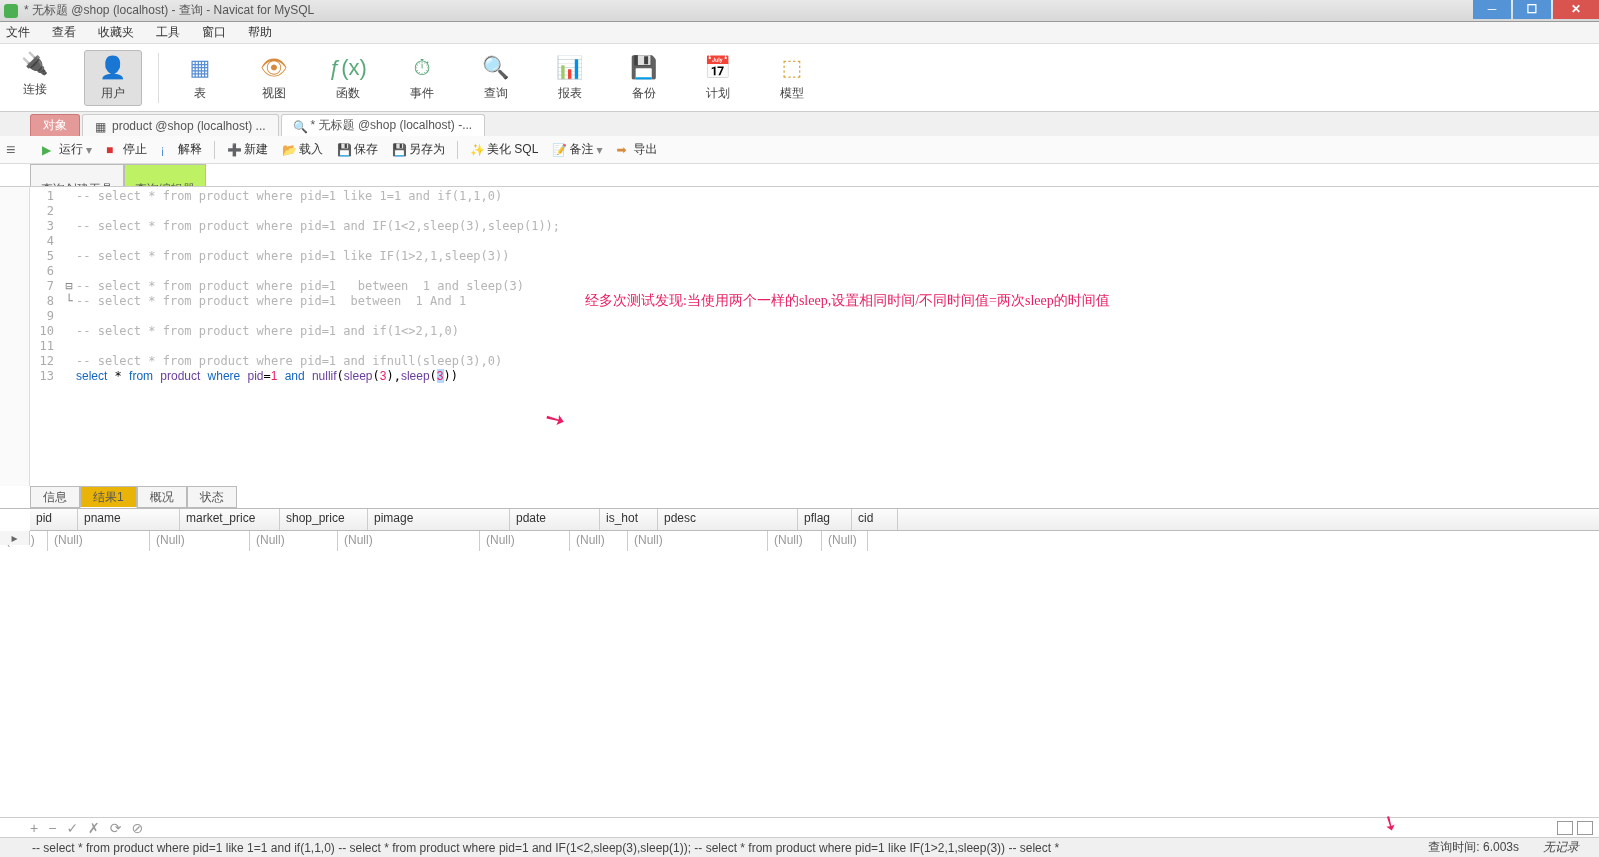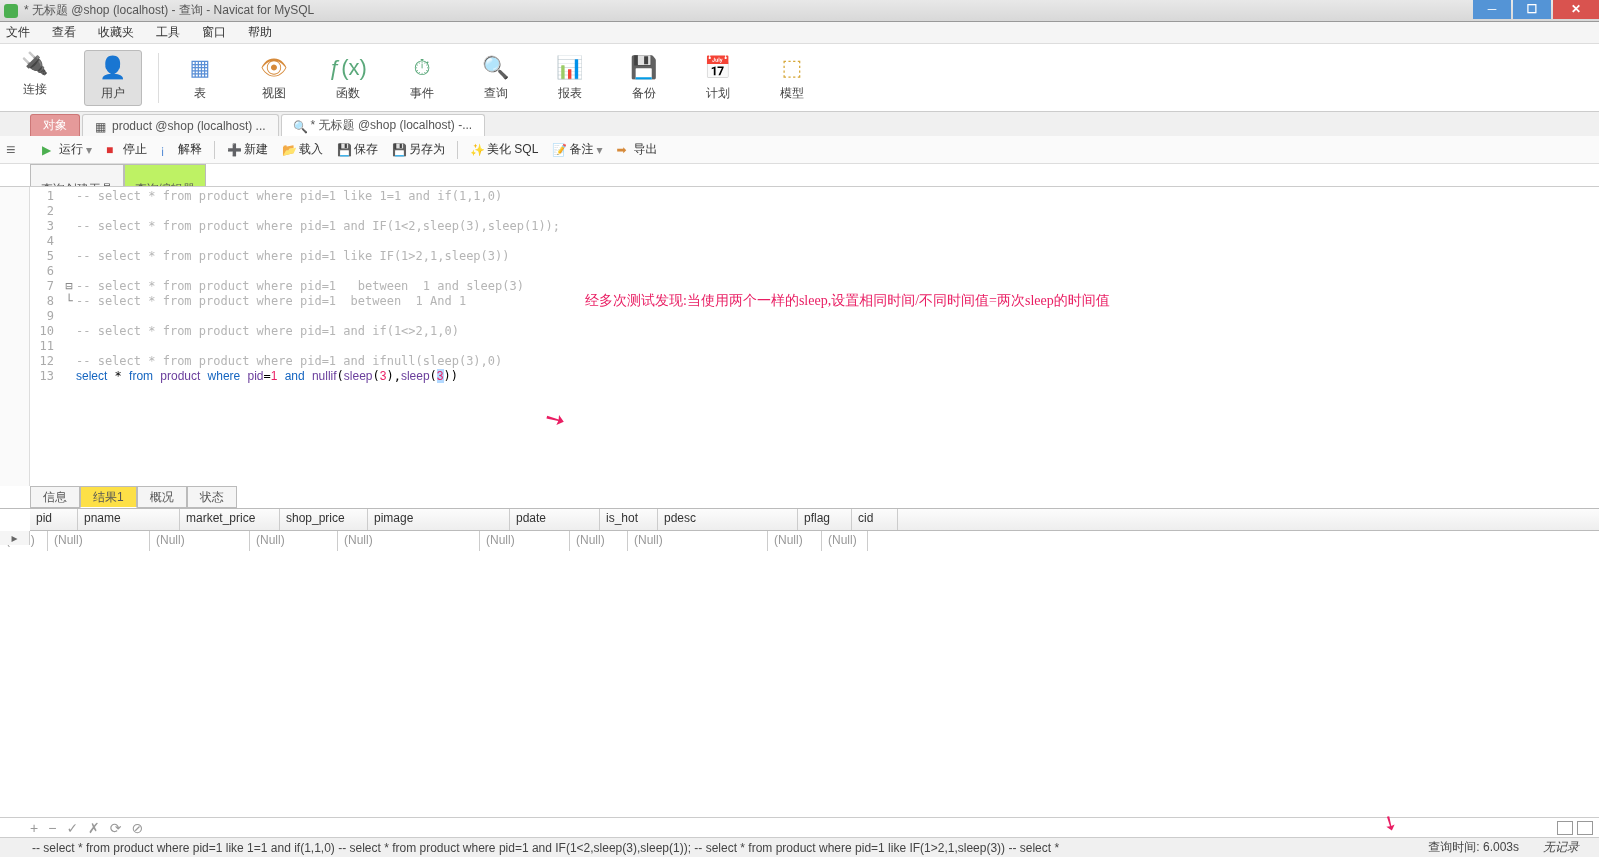--- a/index.html
+++ b/index.html
@@ -58,21 +58,21 @@
 .cmt { color:#b5b5b5; }
 .kw { color:#1565c0; }
 .id { color:#6a3e9c; }
 .num { color:#e91e63; }
 .annotation { position:absolute; color:#e91e63; font-family:SimSun,"Microsoft YaHei"; font-size:14px; left:555px; top:105px; }
 .arrow1 { position:absolute; left:515px; top:218px; color:#e91e63; font-size:24px; transform:rotate(-30deg); }
 
 
 .restabs { height:22px; display:flex; padding-left:30px; }
 .restab { padding:2px 12px; border:1px solid #bbb; background:#f5f5f5; color:#555; }
-.restab.active { background:#fde047; border-bottom-color:#fff; }
+.restab.active { background:#eab308; border-bottom-color:#fff; }
 
 
 .grid { border-top:1px solid #bbb; }
 .grid-head { display:flex; height:22px; background:linear-gradient(#fcfcfc,#eee); border-bottom:1px solid #bbb; margin-left:30px; }
 .gcell { border-right:1px solid #ccc; padding:2px 6px; color:#333; }
 .grid-row { display:flex; height:20px; }
 .grid-row .gcell { color:#999; }
 .rowhead { width:30px; border-right:1px solid #ccc; background:#f5f5f5; text-align:center; color:#666; position:absolute; left:0; }
 .grid-body { position:relative; height:248px; }
 

